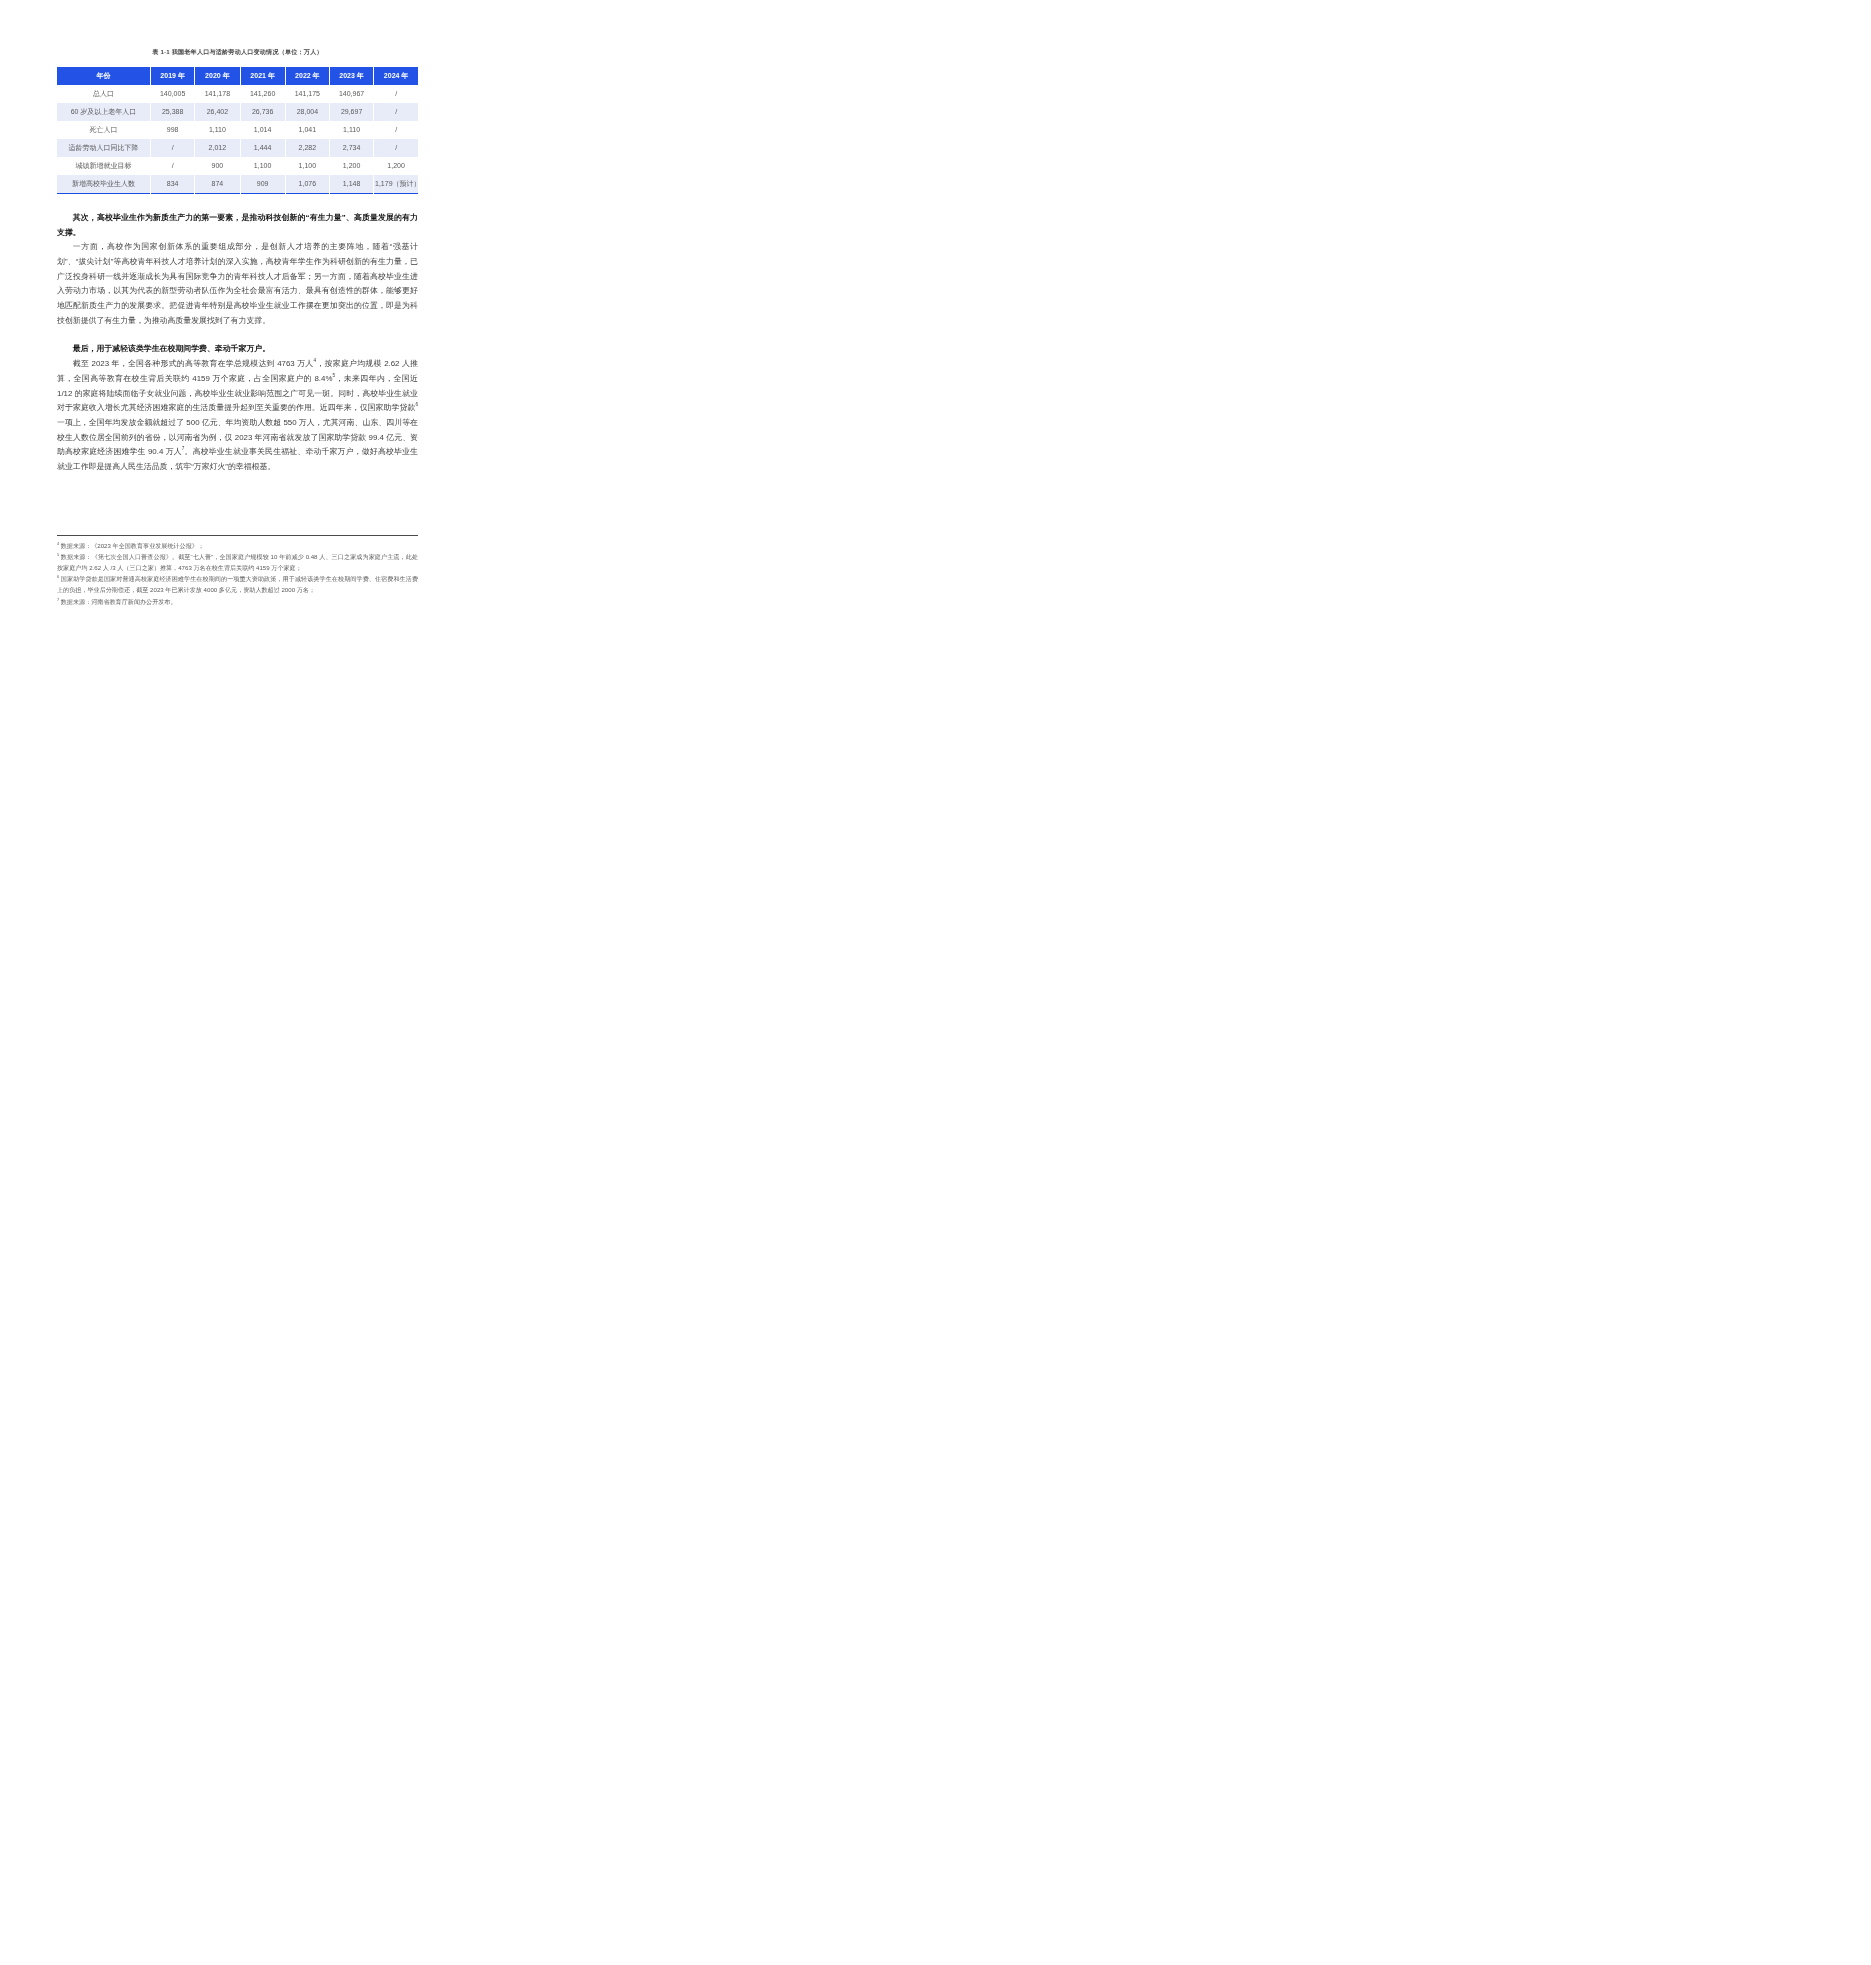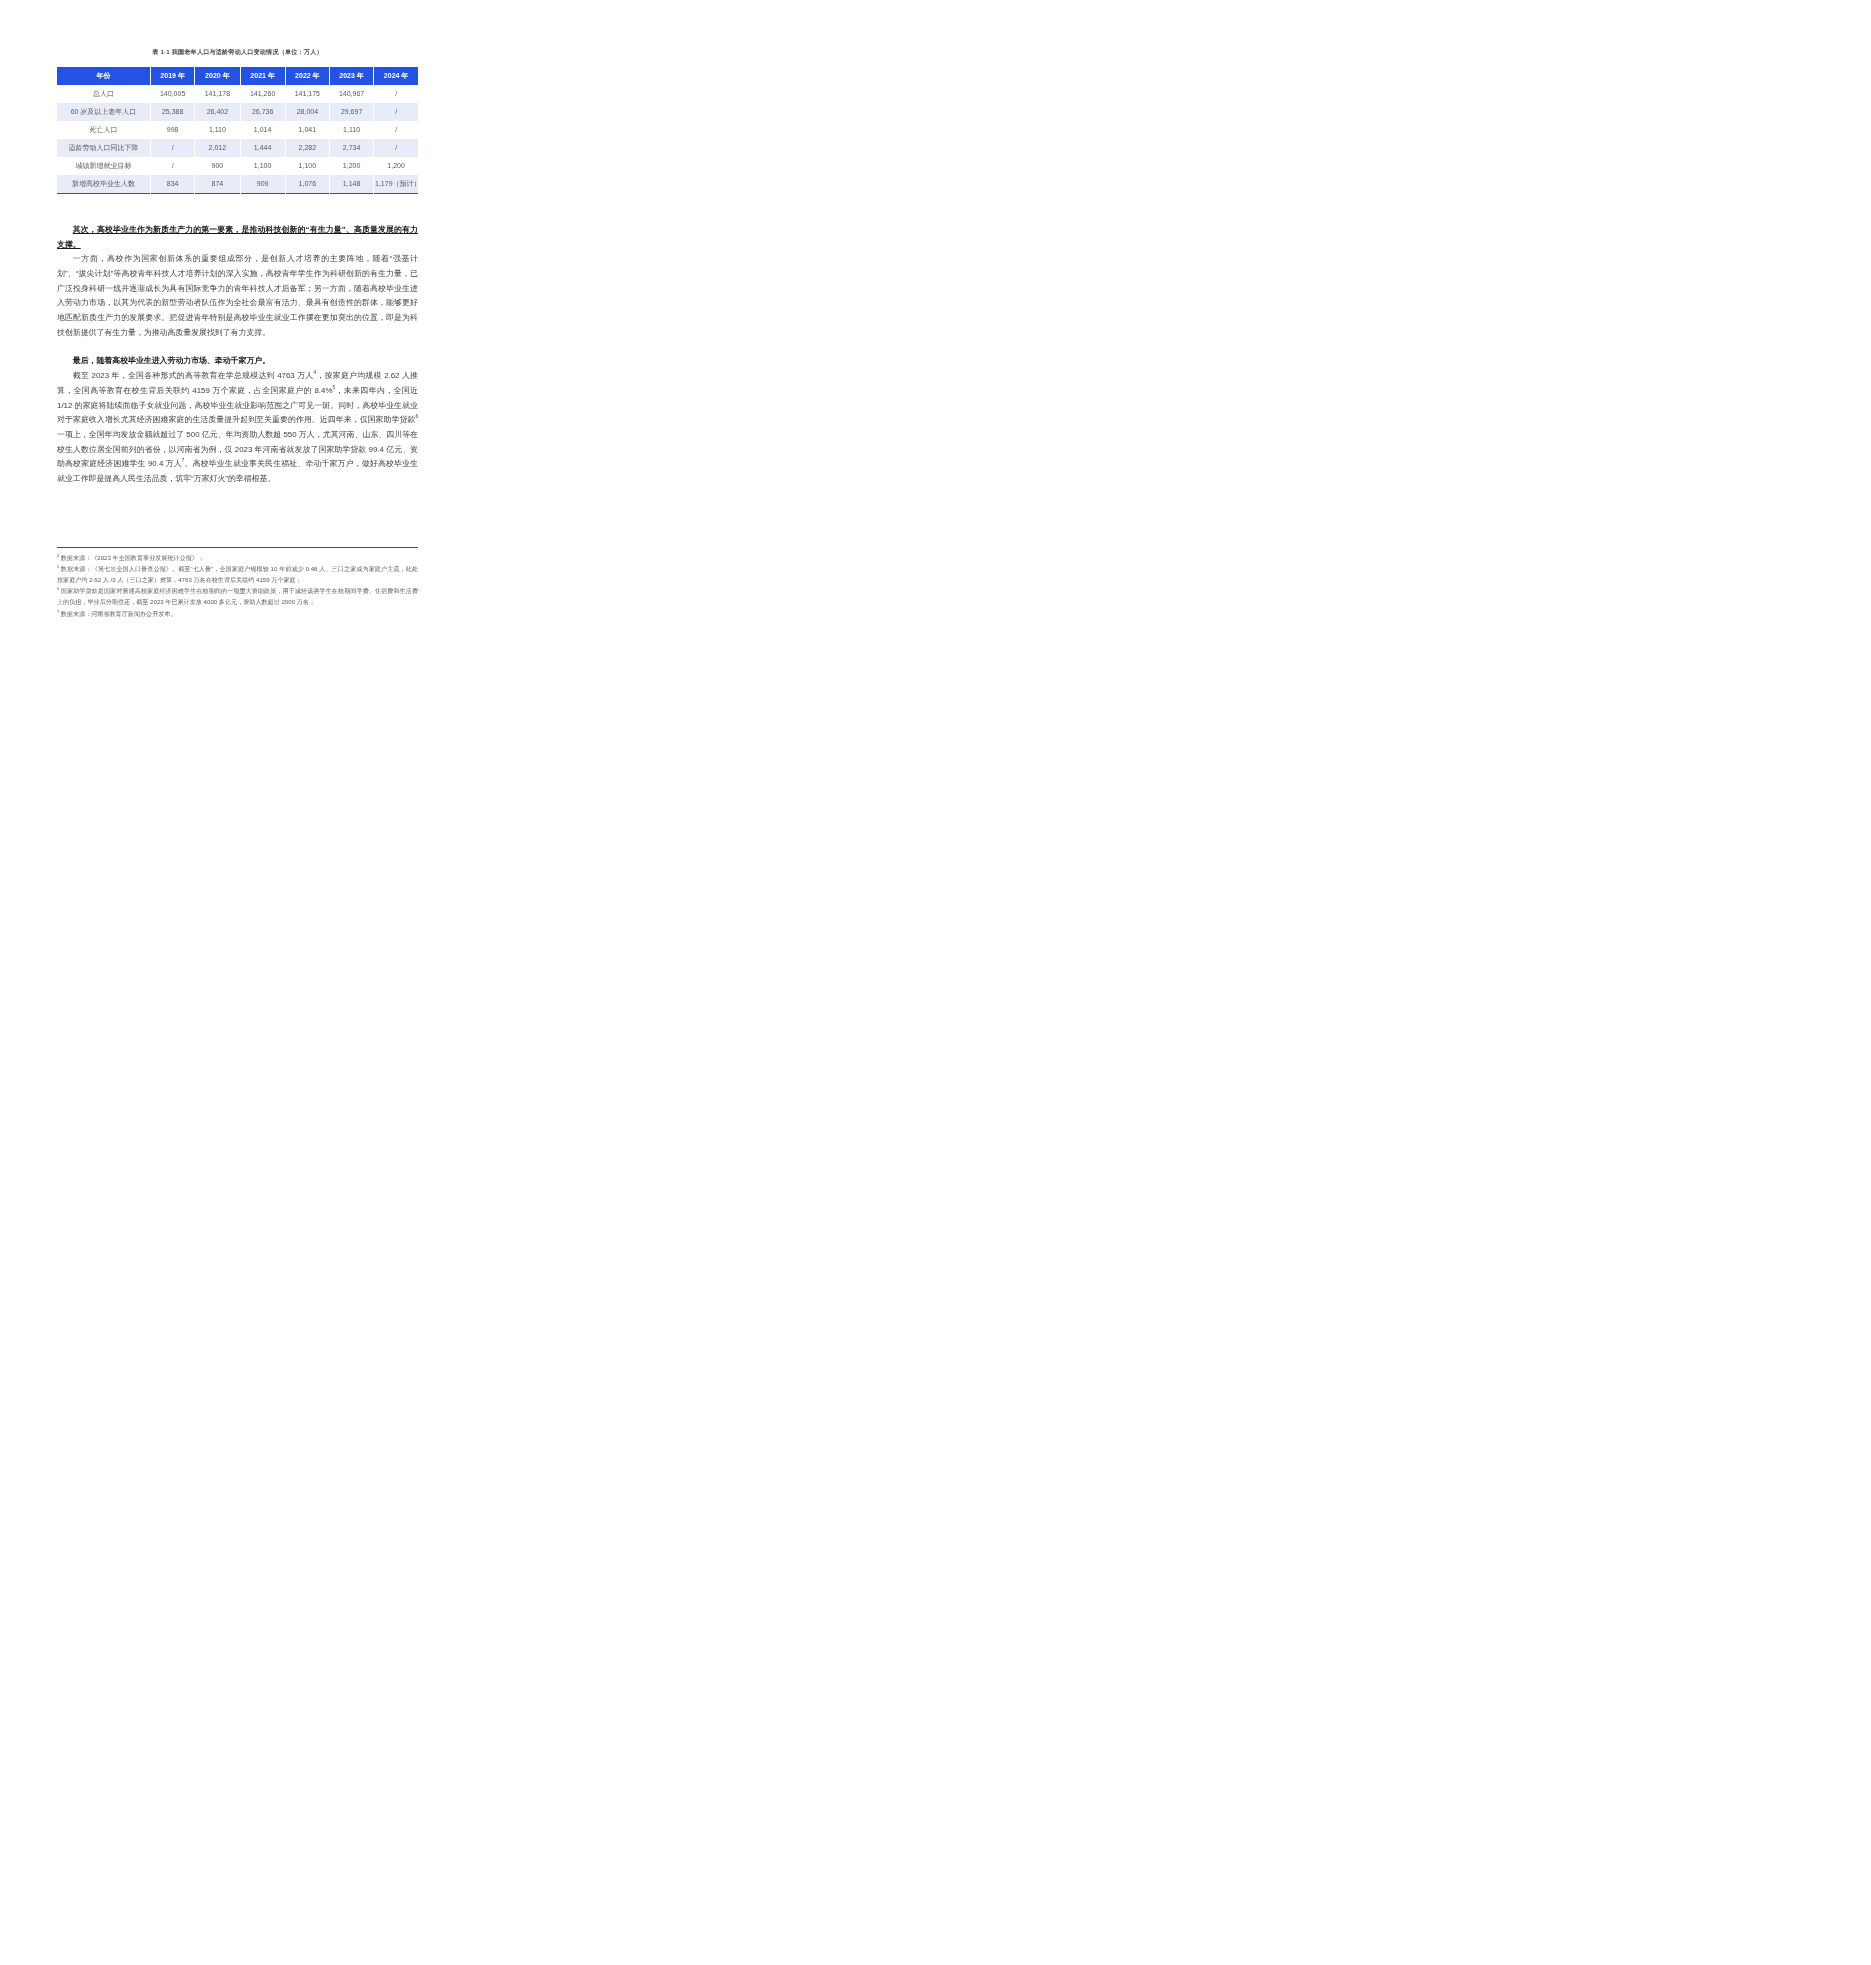--- a/index.html
+++ b/index.html
@@ -56,21 +56,21 @@
   .para{
     font-size:7.9px;
     line-height:14.7px;
     text-align:justify;
     text-indent:2em;
     color:#3d3d3d;
     margin:0;
   }
   .para.bold{font-weight:bold;color:#1a1a1a;}
   .para sup{font-size:4.7px;line-height:0;}
-  .p-first{margin-top:29px;text-decoration:underline;}
+  .p-first{margin-top:17px;}
   .p-gap{margin-top:14px;}
   .separator{
     margin-top:60px;
     width:361px;
     border:none;
     border-top:0.8px solid #4a4a4a;
   }
   .footnotes{margin-top:3.9px;}
   .footnote{
     font-size:6.1px;
@@ -164,21 +164,21 @@
           <td>1,076</td>
           <td>1,148</td>
           <td>1,179（预计）</td>
         </tr>
       </tbody>
     </table>
 
     <p class="para bold p-first"><span>其次，高校毕业生作为新质生产力的第一要素，是推动科技创新的“有生力量”、高质量发展的有力支撑。</span></p>
     <p class="para"><span>一方面，高校作为国家创新体系的重要组成部分，是创新人才培养的主要阵地，随着“强基计划”、“拔尖计划”等高校青年科技人才培养计划的深入实施，高校青年学生作为科研创新的有生力量，已广泛投身科研一线并逐渐成长为具有国际竞争力的青年科技人才后备军；另一方面，随着高校毕业生进入劳动力市场，以其为代表的新型劳动者队伍作为全社会最富有活力、最具有创造性的群体，能够更好地匹配新质生产力的发展要求。把促进青年特别是高校毕业生就业工作摆在更加突出的位置，即是为科技创新提供了有生力量，为推动高质量发展找到了有力支撑。</span></p>
 
-    <p class="para bold p-gap"><span>最后，随着高校毕业生进入劳动力市场、牵动千家万户。</span></p>
+    <p class="para bold p-gap"><span>最后，用于减轻该类学生在校期间学费、牵动千家万户。</span></p>
     <p class="para"><span>截至 2023 年，全国各种形式的高等教育在学总规模达到 4763 万人</span><sup>4</sup><span>，按家庭户均规模 2.62 人推算，全国高等教育在校生背后关联约 4159 万个家庭，占全国家庭户的 8.4%</span><sup>5</sup><span>，未来四年内，全国近 1/12 的家庭将陆续面临子女就业问题，高校毕业生就业影响范围之广可见一斑。同时，高校毕业生就业对于家庭收入增长尤其经济困难家庭的生活质量提升起到至关重要的作用。近四年来，仅国家助学贷款</span><sup>6</sup><span>一项上，全国年均发放金额就超过了 500 亿元、年均资助人数超 550 万人，尤其河南、山东、四川等在校生人数位居全国前列的省份，以河南省为例，仅 2023 年河南省就发放了国家助学贷款 99.4 亿元、资助高校家庭经济困难学生 90.4 万人</span><sup>7</sup><span>。高校毕业生就业事关民生福祉、牵动千家万户，做好高校毕业生就业工作即是提高人民生活品质，筑牢“万家灯火”的幸福根基。</span></p>
 
     <hr class="separator">
 
     <div class="footnotes">
       <p class="footnote"><sup>4</sup><span>数据来源：《2023 年全国教育事业发展统计公报》；</span></p>
       <p class="footnote"><sup>5</sup><span>数据来源：《第七次全国人口普查公报》。截至“七人普”，全国家庭户规模较 10 年前减少 0.48 人、三口之家成为家庭户主流，此处按家庭户均 2.62 人 /3 人（三口之家）推算，4763 万名在校生背后关联约 4159 万个家庭；</span></p>
       <p class="footnote"><sup>6</sup><span>国家助学贷款是国家对普通高校家庭经济困难学生在校期间的一项重大资助政策，用于减轻该类学生在校期间学费、住宿费和生活费上的负担，毕业后分期偿还，截至 2023 年已累计发放 4000 多亿元，资助人数超过 2000 万名；</span></p>
       <p class="footnote"><sup>7</sup><span>数据来源：河南省教育厅新闻办公开发布。</span></p>
     </div>

